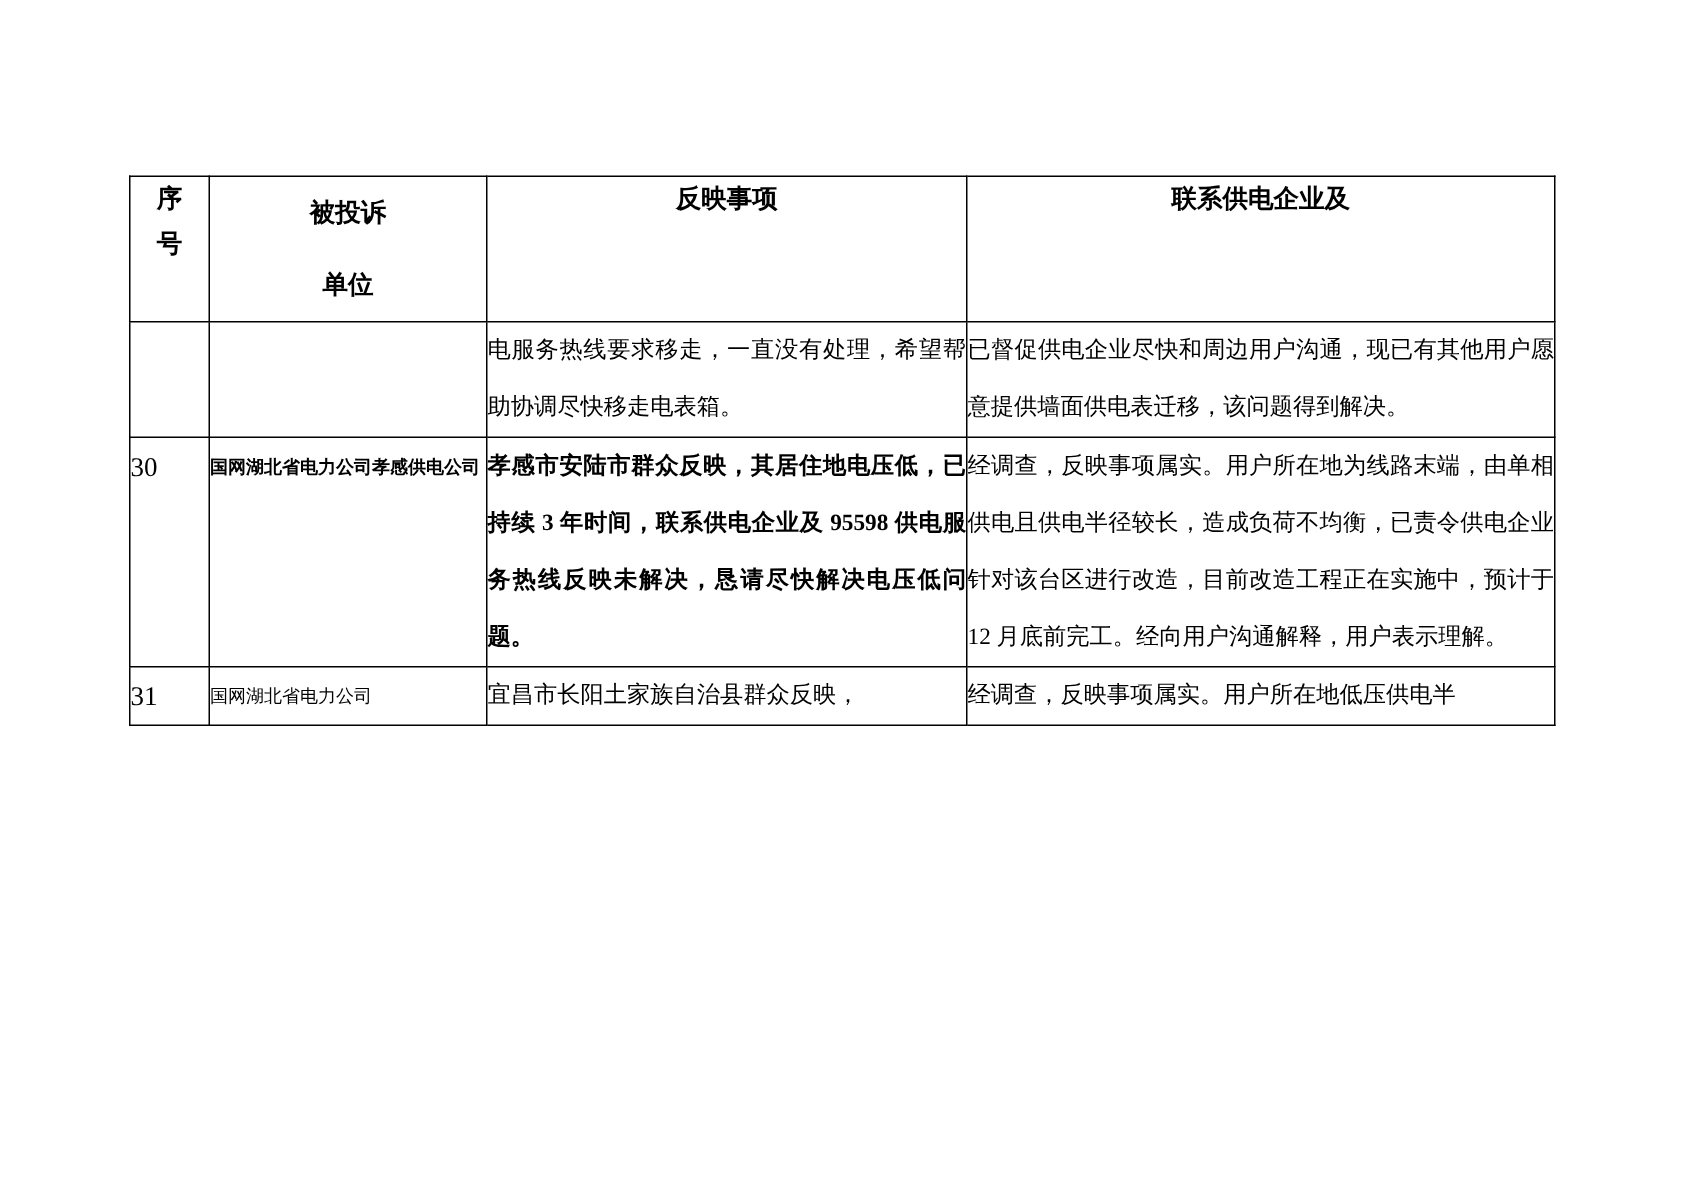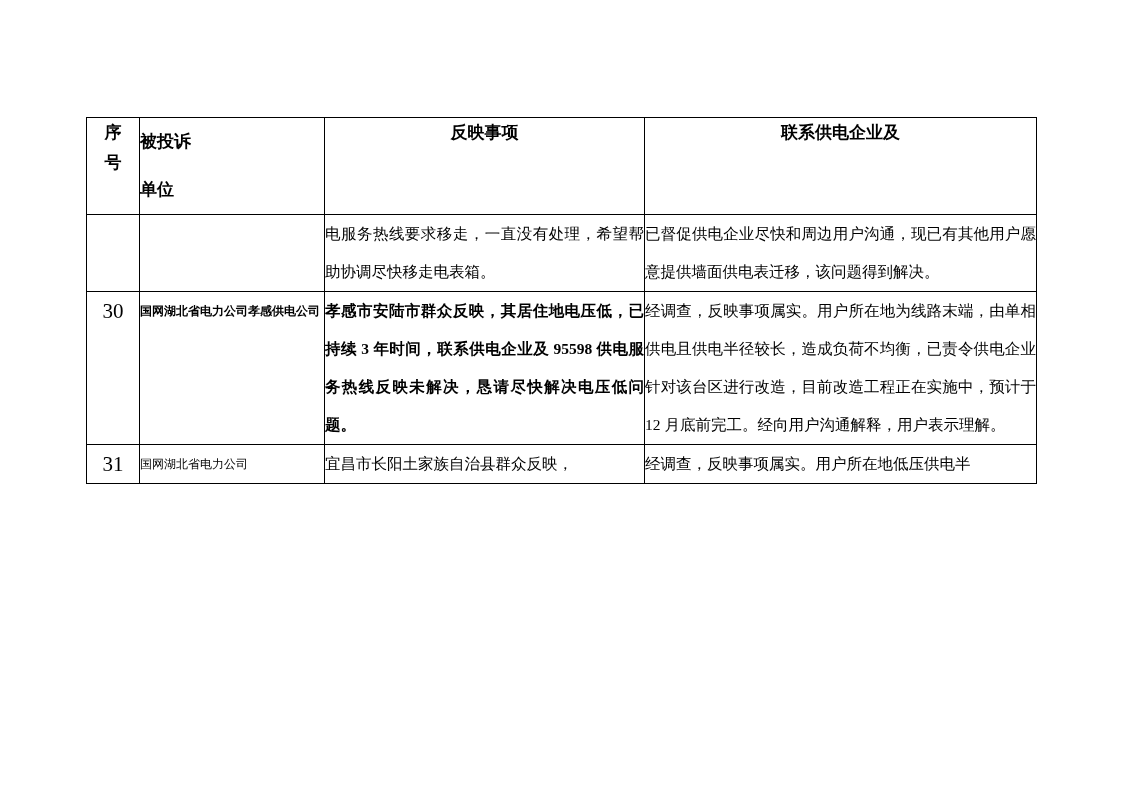--- a/index.html
+++ b/index.html
@@ -54,33 +54,33 @@
   .hdr-seq {
     font-weight: bold;
     font-size: 17px;
     line-height: 30px;
     padding: 8px 0 10px 0;
     text-align: center;
     vertical-align: top;
   }
   .hdr-seq span { display: block; }
   .hdr-unit {
-    text-align: left;
+    text-align: center;
     font-weight: bold;
     font-size: 17px;
     line-height: 48px;
     padding: 6px 4px 10px 4px;
     vertical-align: top;
   }
   .hdr-unit span { display: block; }
 
   
   .cell-seq {
-    text-align: center;
-    font-size: 21px;
+    text-align: left;
+    font-size: 18px;
     line-height: 38px;
     padding: 8px 0 6px 0;
   }
   .cell-unit {
     font-size: 12px;
     line-height: 38px;
     padding: 8px 8px 6px 10px;
     font-weight: bold;
   }
   .cell-unit.normal { font-weight: normal; }

